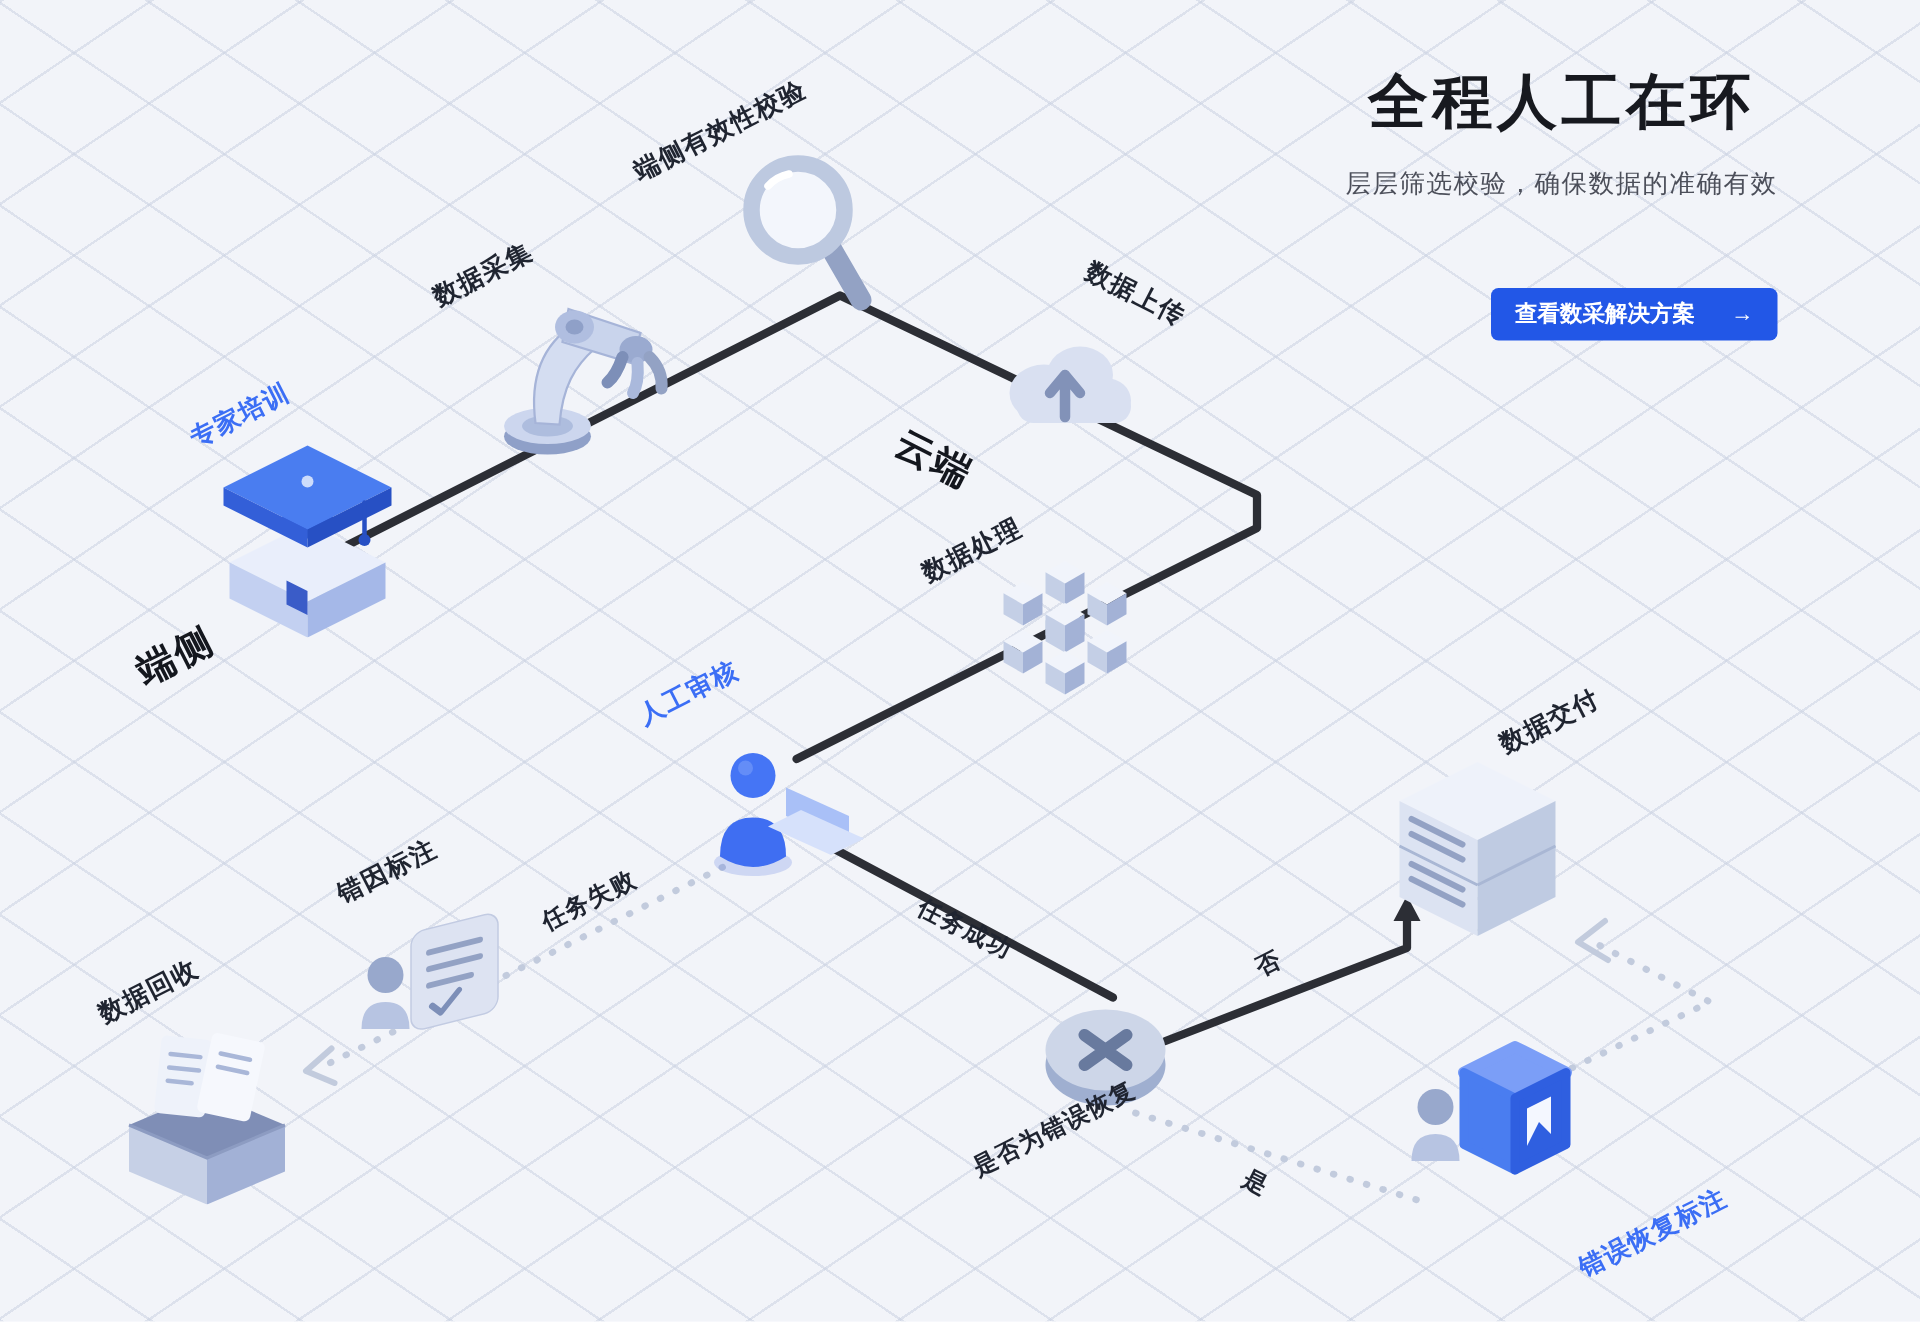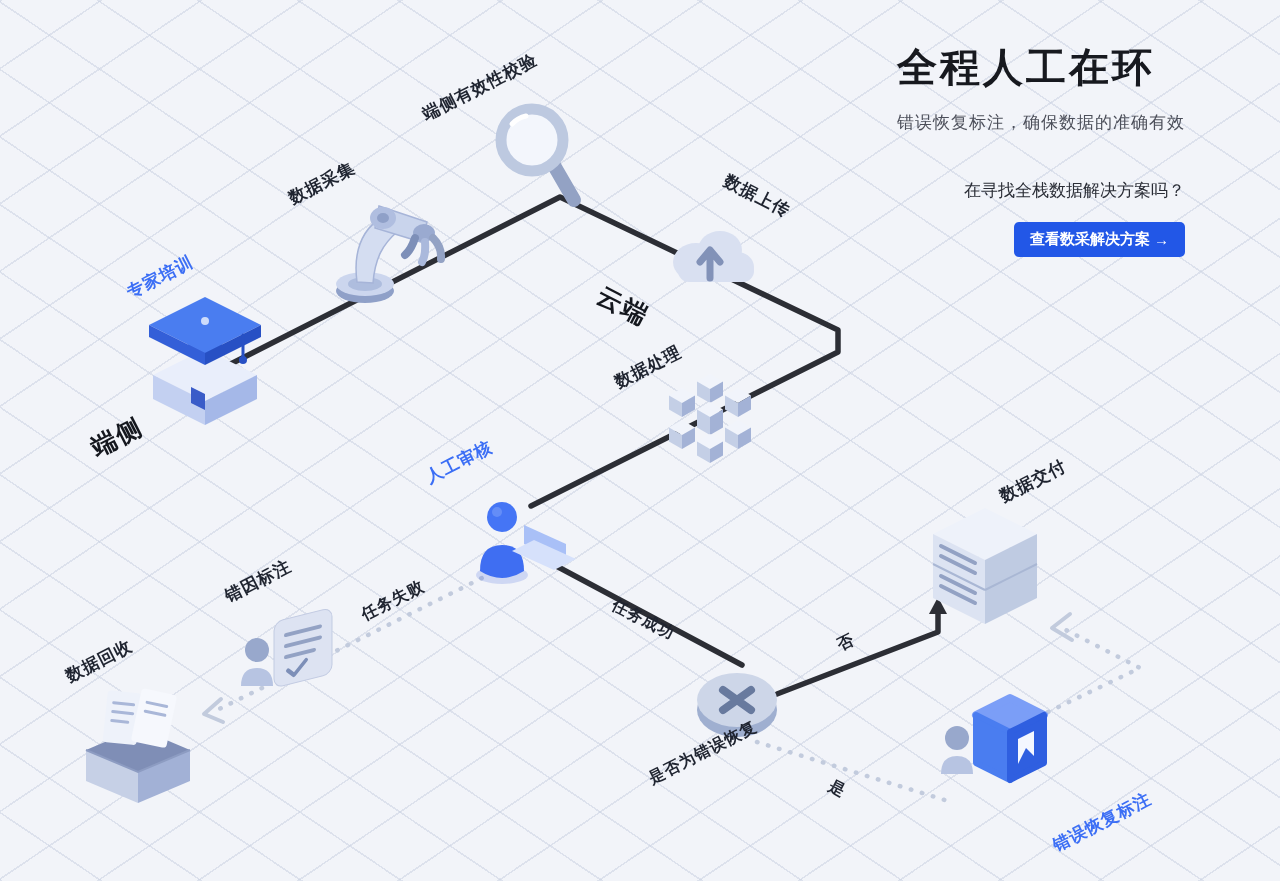--- a/index.html
+++ b/index.html
@@ -18,26 +18,26 @@
   .lbl{
     position:absolute; z-index:3; font-weight:700; white-space:nowrap;
     color:#1f2430; font-size:17px; letter-spacing:1px;
     transform:translate(-50%,-50%) rotate(-27deg);
   }
   .lbl.cw{ transform:translate(-50%,-50%) rotate(27deg); }
   .lbl.accent{ color:#3b6ef5; }
   .lbl.zone{ font-size:25px; font-weight:800; color:#14171e; letter-spacing:2px; }
   .lbl.small{ font-size:16px; }
   .header{ position:absolute; top:40px; right:95px; z-index:4; text-align:right; }
-  .title-wrap{ display:inline-block; text-align:left; }
+  .title-wrap{ display:inline-block; text-align:center; }
   .title{ font-size:40px; font-weight:800; color:#17191f; letter-spacing:3px; }
   .subtitle{ margin-top:16px; font-size:17px; color:#4c4f5a; letter-spacing:1px; }
   .promo{ margin-top:42px; font-size:17px; color:#2a2d36; line-height:30px; }
   .cta{
-    margin-top:16px; display:inline-flex; align-items:center; gap:4px;
+    margin-top:16px; display:inline-flex; align-items:center; gap:24px;
     background:#2257e7; color:#ffffff; border:none; border-radius:5px;
     padding:8px 16px; font-size:15px; font-weight:700; cursor:pointer;
     font-family:"Liberation Sans","DejaVu Sans",sans-serif;
   }
 </style>
 </head>
 <body>
 
 <div class="stage">
 
@@ -211,24 +211,23 @@
   <div class="lbl small" style="left:703px;top:753px">是否为错误恢复</div>
   <div class="lbl small cw" style="left:837px;top:789px">是</div>
   <div class="lbl" style="left:1033px;top:481px">数据交付</div>
   <div class="lbl" style="left:258px;top:581px">错因标注</div>
   <div class="lbl" style="left:99px;top:661px">数据回收</div>
   <div class="lbl accent" style="left:1102px;top:822px">错误恢复标注</div>
 
   <div class="header">
     <div class="title-wrap">
       <h1 class="title">全程人工在环</h1>
-      <div class="subtitle">错误恢复标注，确保数据的准确有效</div>
+      <div class="subtitle">层层筛选校验，确保数据的准确有效</div>
     </div>
     <div class="promo">
-      <div>在寻找全栈数据解决方案吗？</div>
     </div>
     <div>
       <button class="cta">
         <span>查看数采解决方案</span>
         <span>→</span>
       </button>
     </div>
   </div>
 
 </div>

